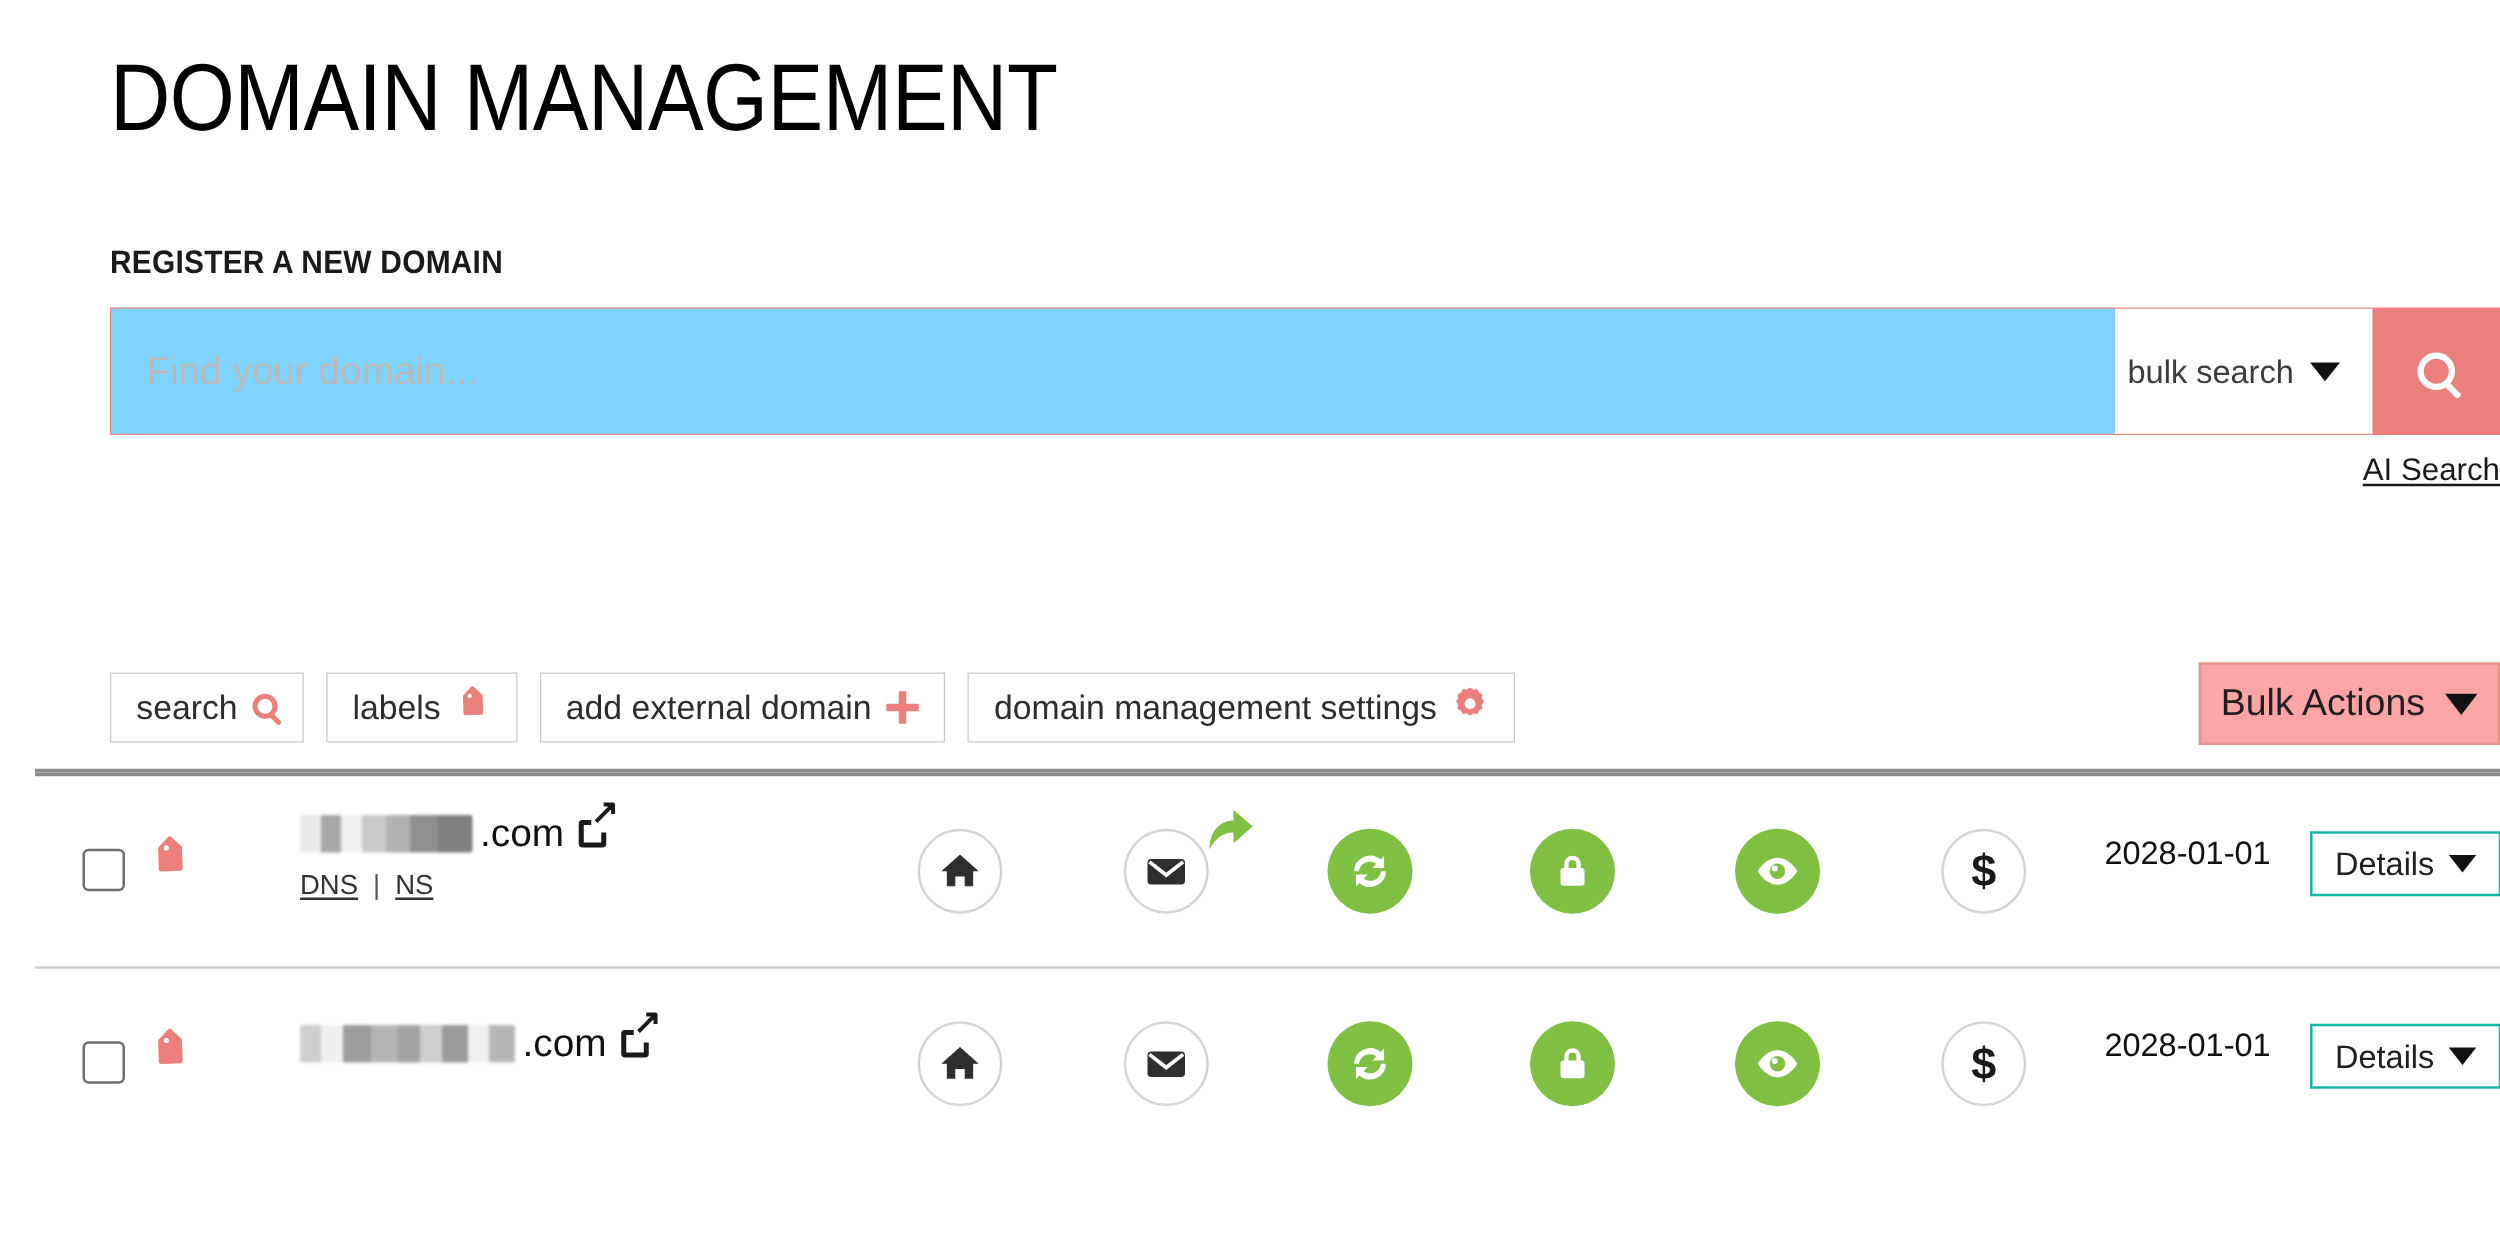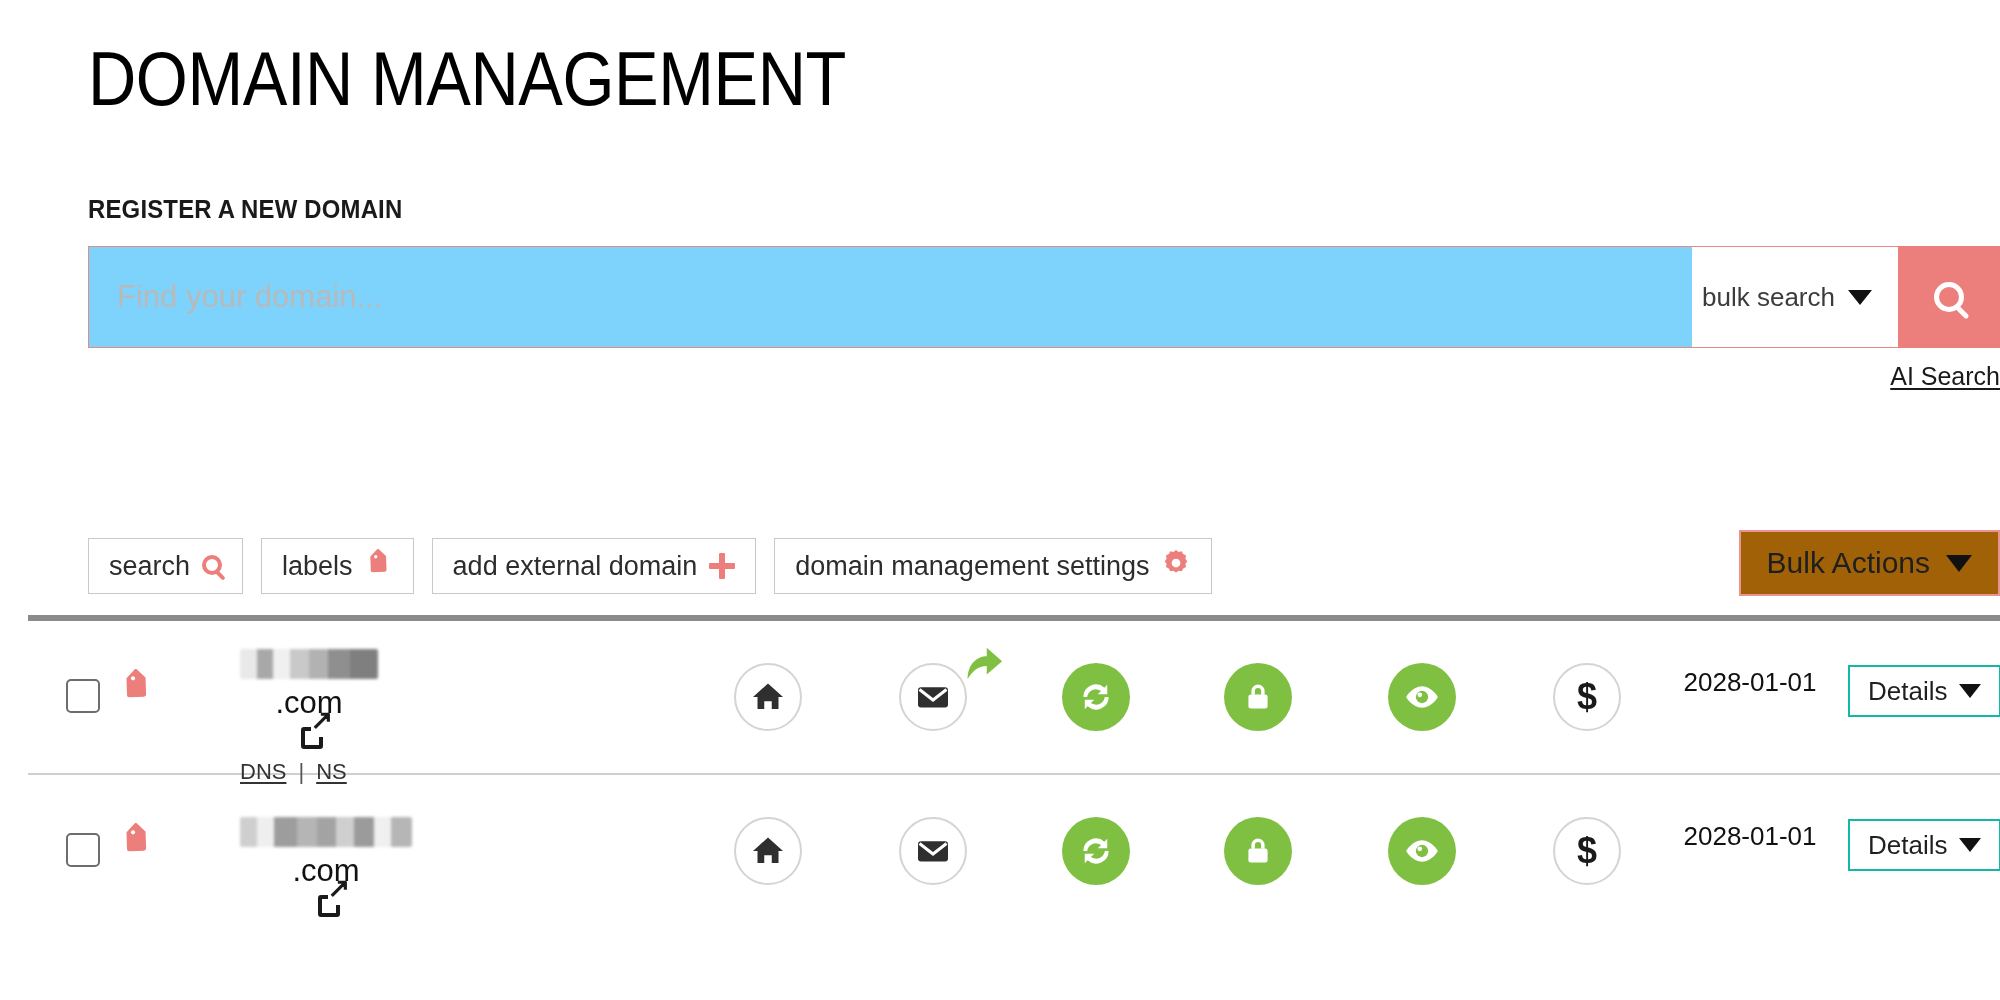--- a/index.html
+++ b/index.html
@@ -106,22 +106,22 @@
     height:56px;box-sizing:border-box;
     padding:0 20px;
     border:1px solid #c9c9c9;background:#fff;
     font-family:"Liberation Sans",sans-serif;
     font-size:27px;color:#2d2d2d;
     white-space:nowrap;cursor:pointer;
   }
   .bulk-actions{
     position:absolute;right:0;top:530px;
     display:flex;align-items:center;gap:16px;
-    height:66px;box-sizing:border-box;padding:0 26px;
-    border:2px solid #e99490;background:#a16207;
+    height:66px;box-sizing:border-box;padding:0 16px;
+    border:2px solid #e99490;background:#fca5a5;
     font-size:30px;color:#1f1f1f;
     white-space:nowrap;cursor:pointer;
   }
   .caret-dn-sm{
     width:0;height:0;
     border-left:13px solid transparent;
     border-right:13px solid transparent;
     border-top:17px solid #111;
   }
 
@@ -180,21 +180,21 @@
     background:#fff;box-sizing:border-box;cursor:pointer;
   }
   .chk-hdr{
     width:34px;height:40px;
     border:2px solid #6d6d6d;border-radius:7px;
     background:#fff;box-sizing:border-box;cursor:pointer;
   }
 
   .dom-name{
     font-size:31px;color:#111;white-space:nowrap;
-    display:flex;align-items:center;gap:6px;flex-direction:column;
+    display:flex;align-items:center;gap:6px;
   }
   .redact{
     display:inline-block;height:30px;border-radius:2px;
     background:
       linear-gradient(90deg,
         #e9e9e9 0 12%, #a8a8a8 12% 24%, #f0f0f0 24% 36%,
         #c9c9c9 36% 50%, #b2b2b2 50% 64%, #8f8f8f 64% 80%,
         #7f7f7f 80% 100%);
     filter:blur(1.4px);
     vertical-align:middle;

